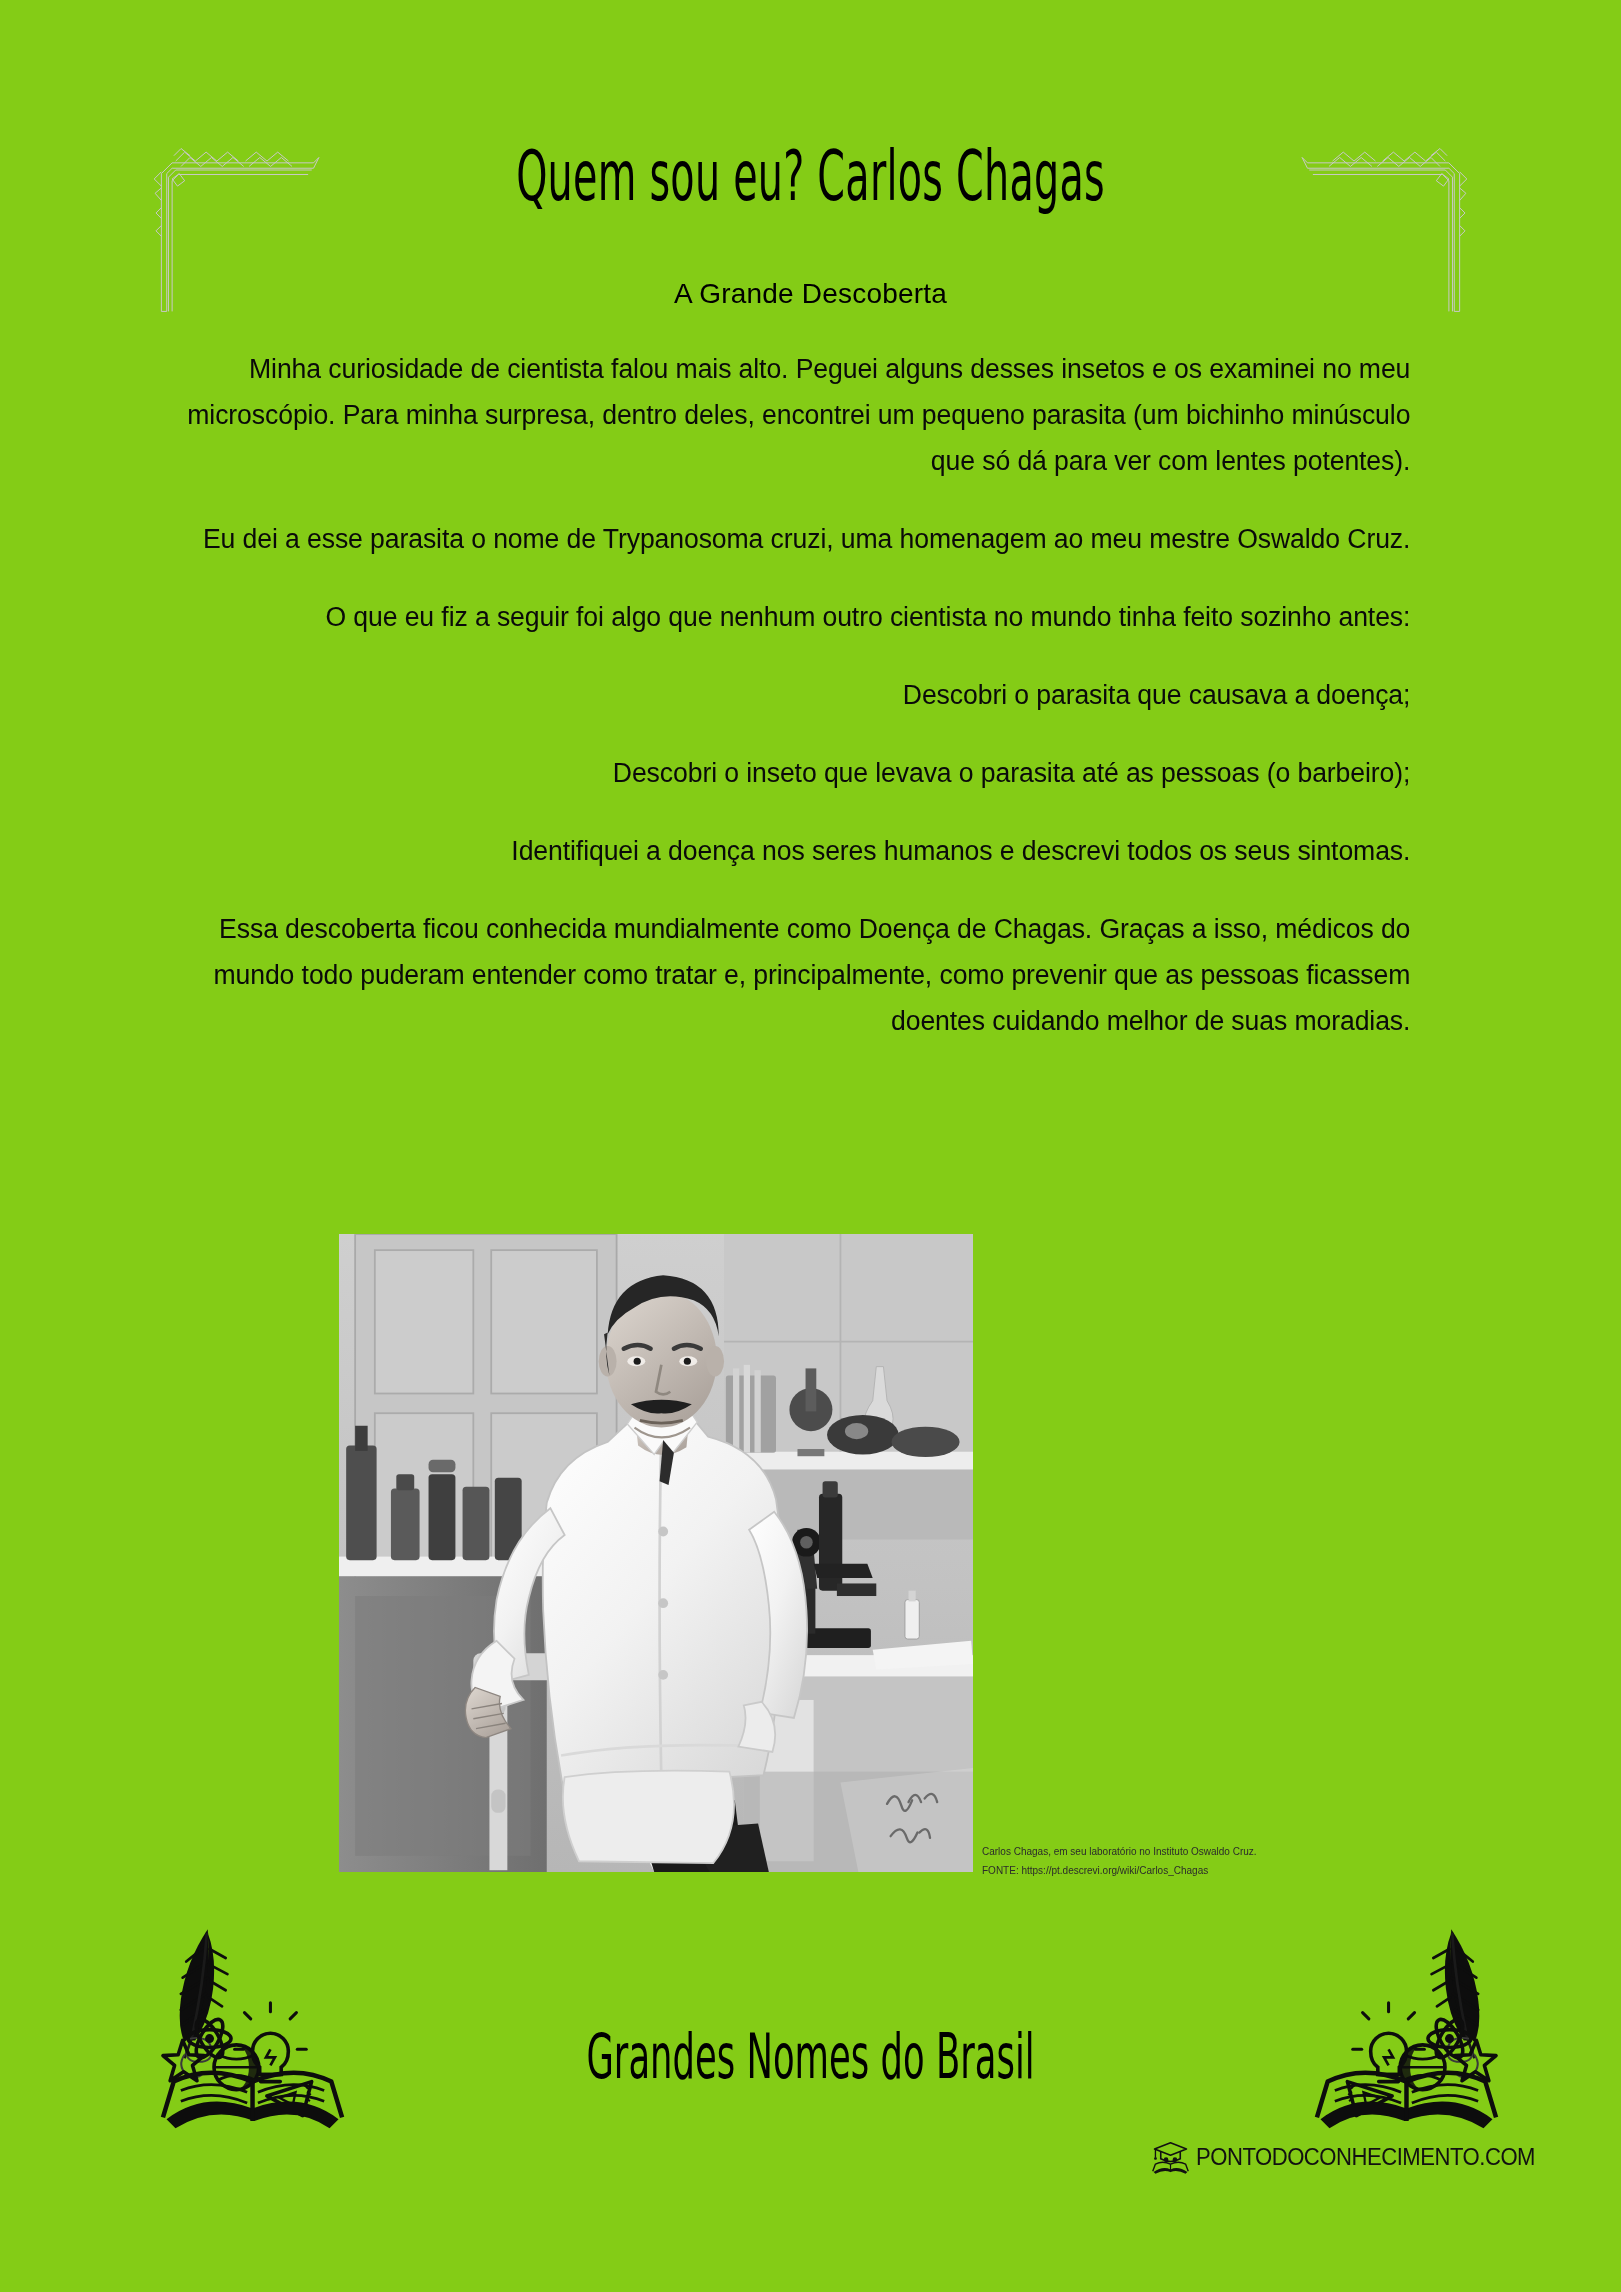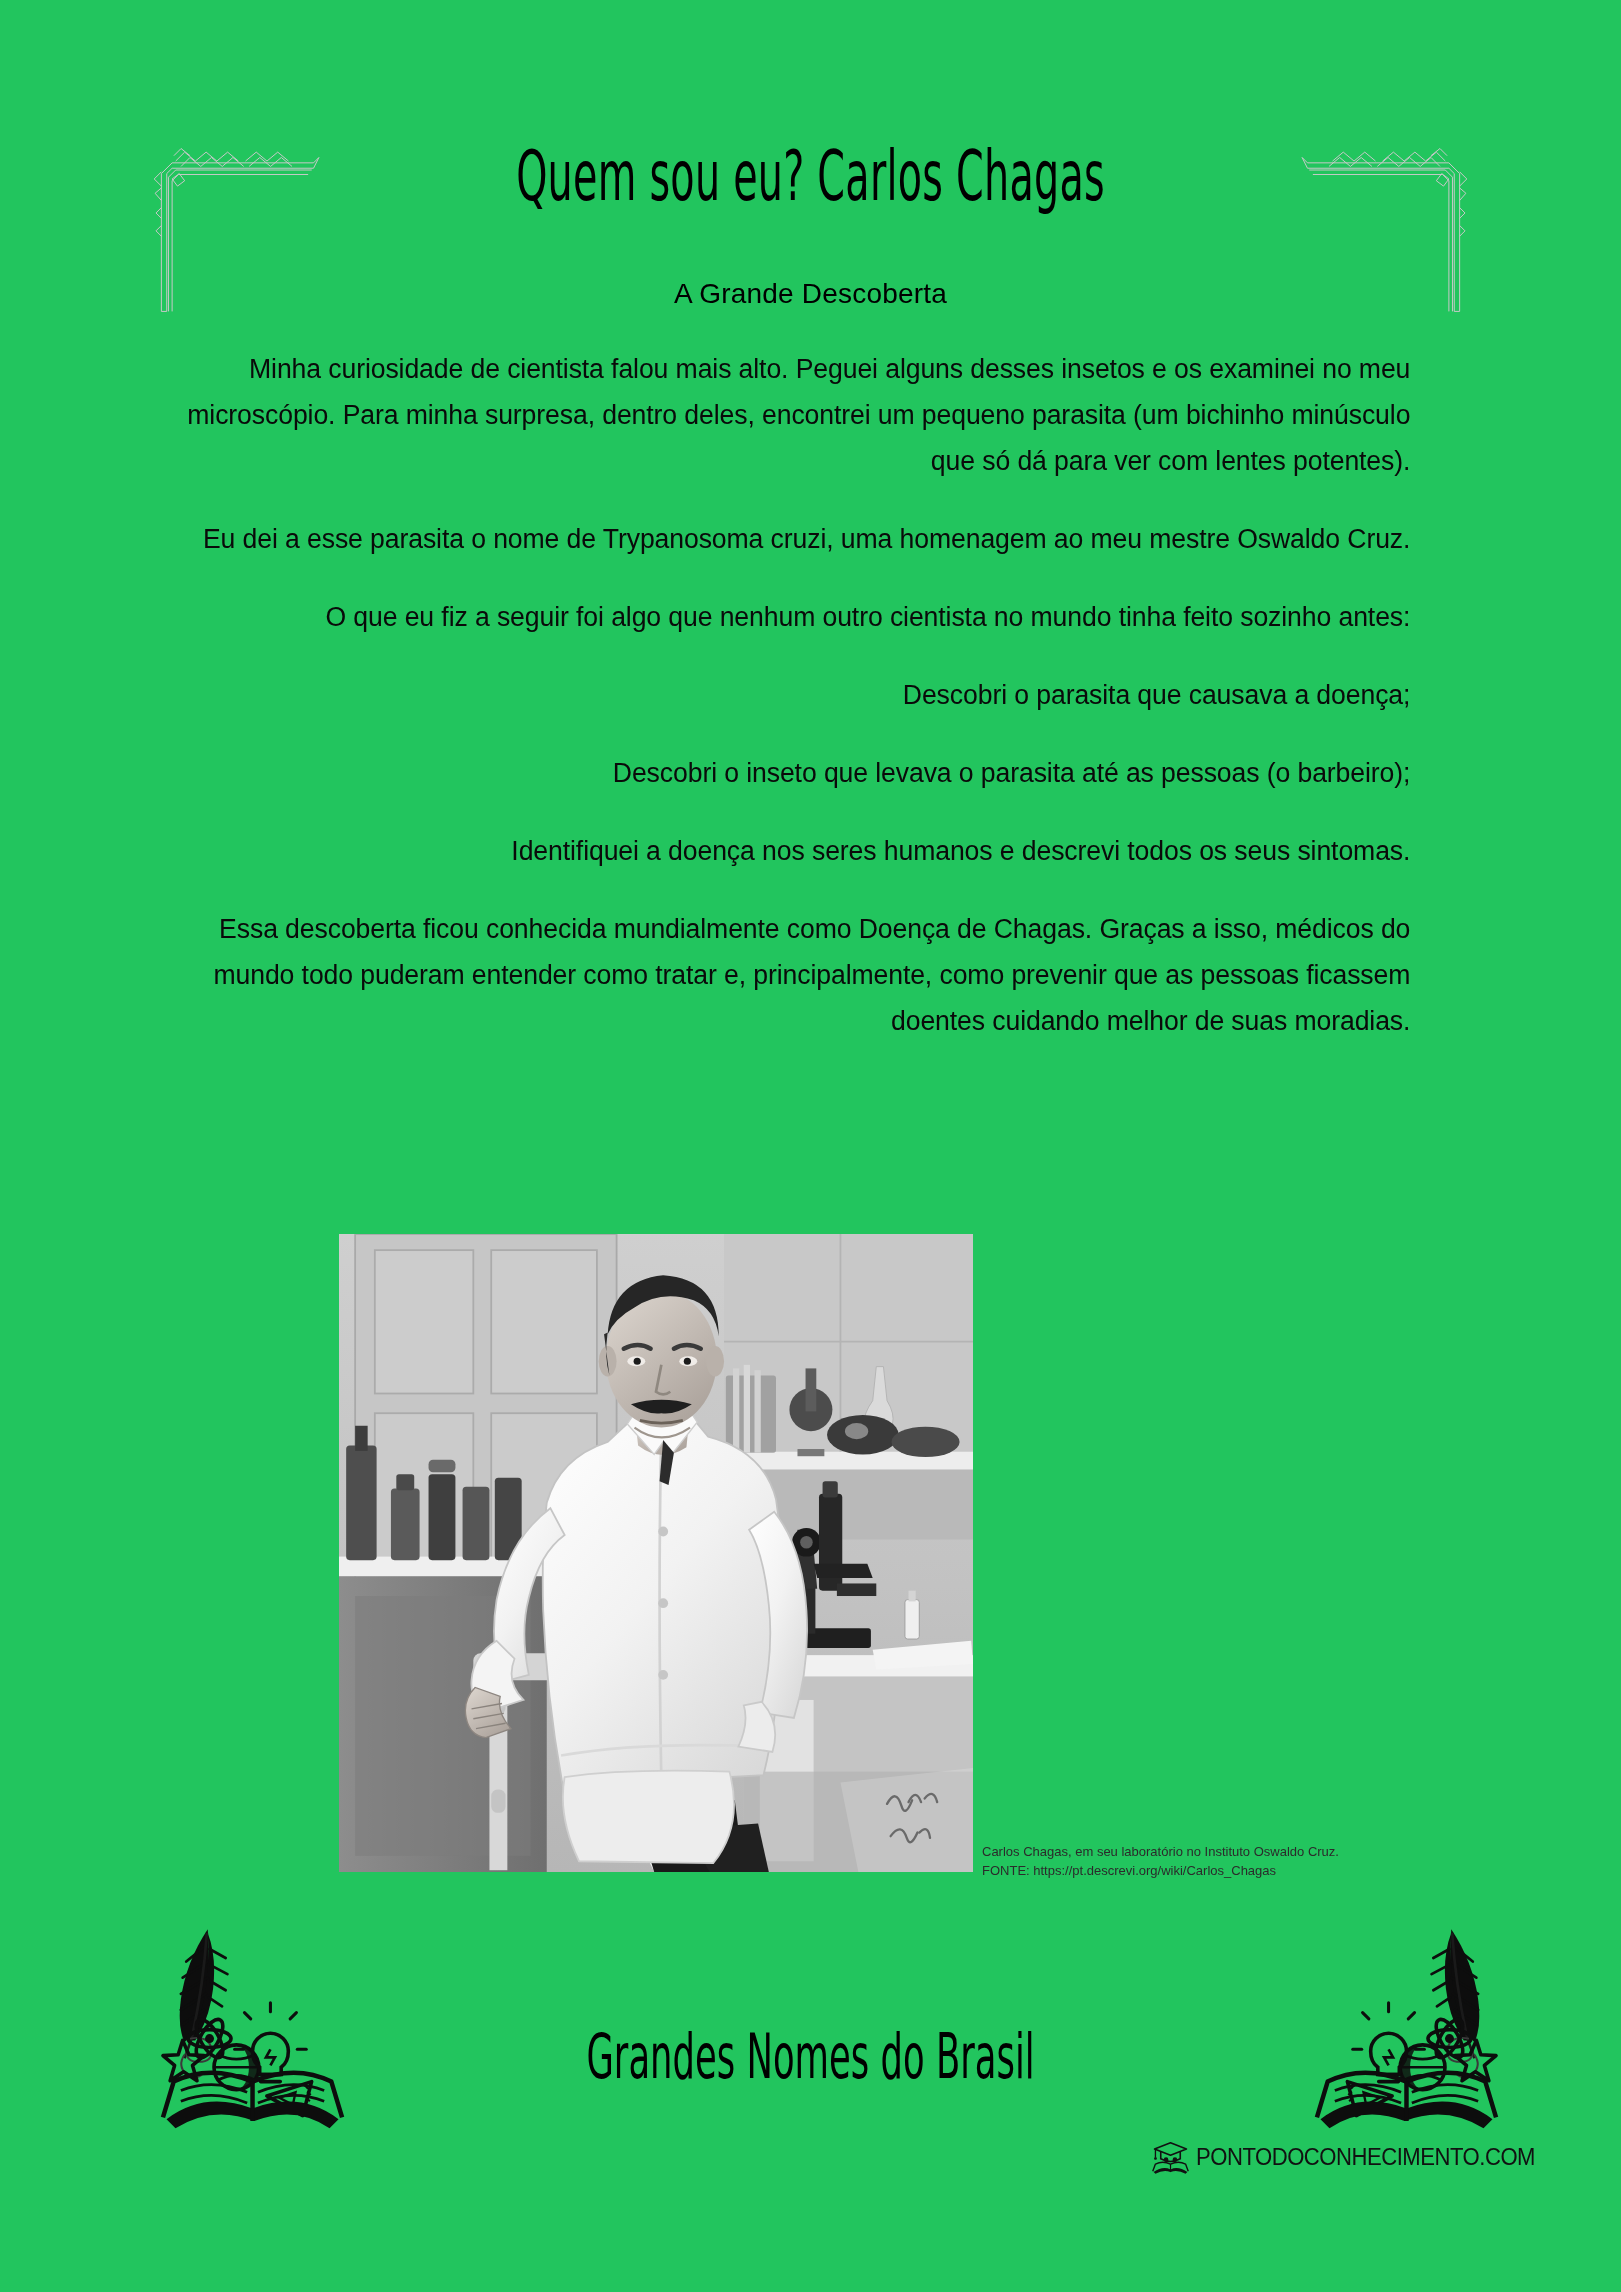--- a/index.html
+++ b/index.html
@@ -10,21 +10,21 @@
   }
   body {
     font-family: "Liberation Sans", sans-serif;
     color: #000000;
   }
 
   .page {
     position: relative;
     width: 1621px;
     height: 2293px;
-    background: #22c55e;
+    background: #84cc16;
     overflow: hidden;
   }
 
   
   .ornament {
     position: absolute;
     width: 166px;
     height: 179px;
     top: 136px;
     pointer-events: none;
@@ -95,21 +95,21 @@
     height: 638px;
   }
   .photo-wrap svg { display:block; width:100%; height:100%; }
 
   .photo-caption {
     position: absolute;
     left: 982px;
     top: 1842px;
     width: 376px;
     font-family: "Liberation Sans", sans-serif;
-    font-size: 13px;
+    font-size: 10px;
     line-height: 19px;
     color: #2b2b2b;
   }
   .photo-caption div { white-space: nowrap; }
 
   
   .emblem {
     position: absolute;
     width: 206px;
     height: 224px;

